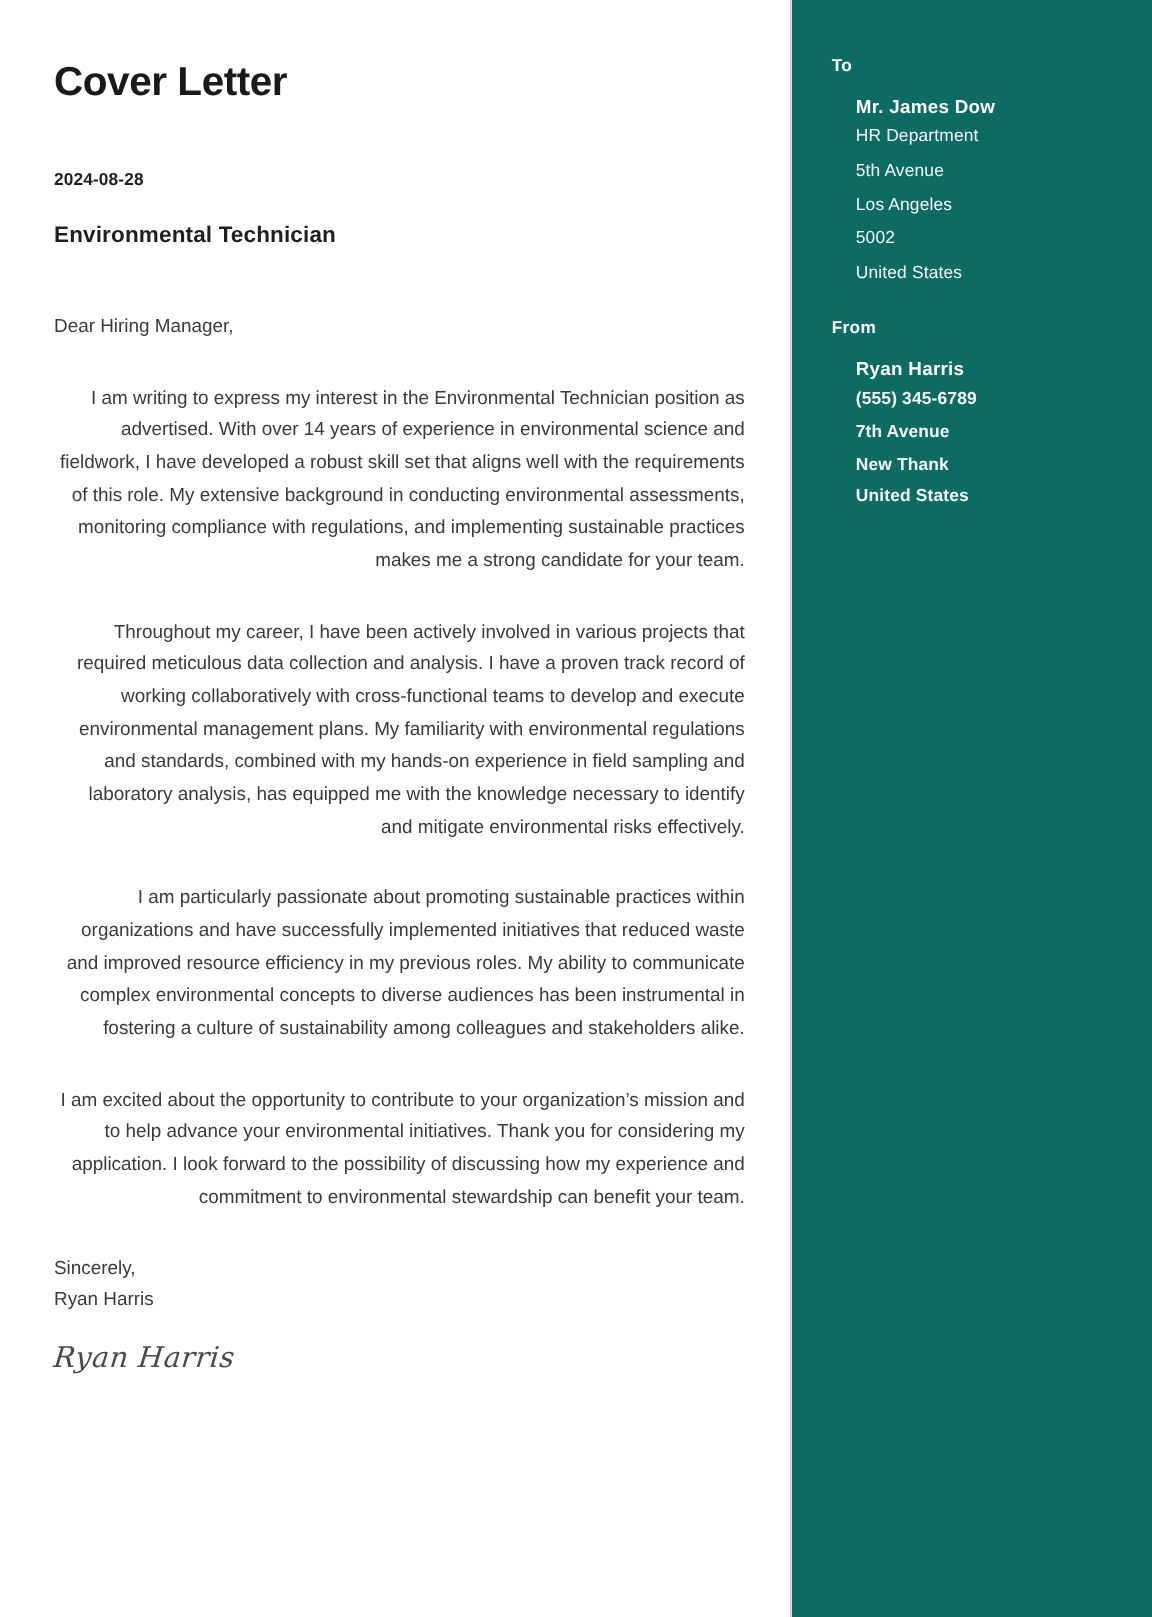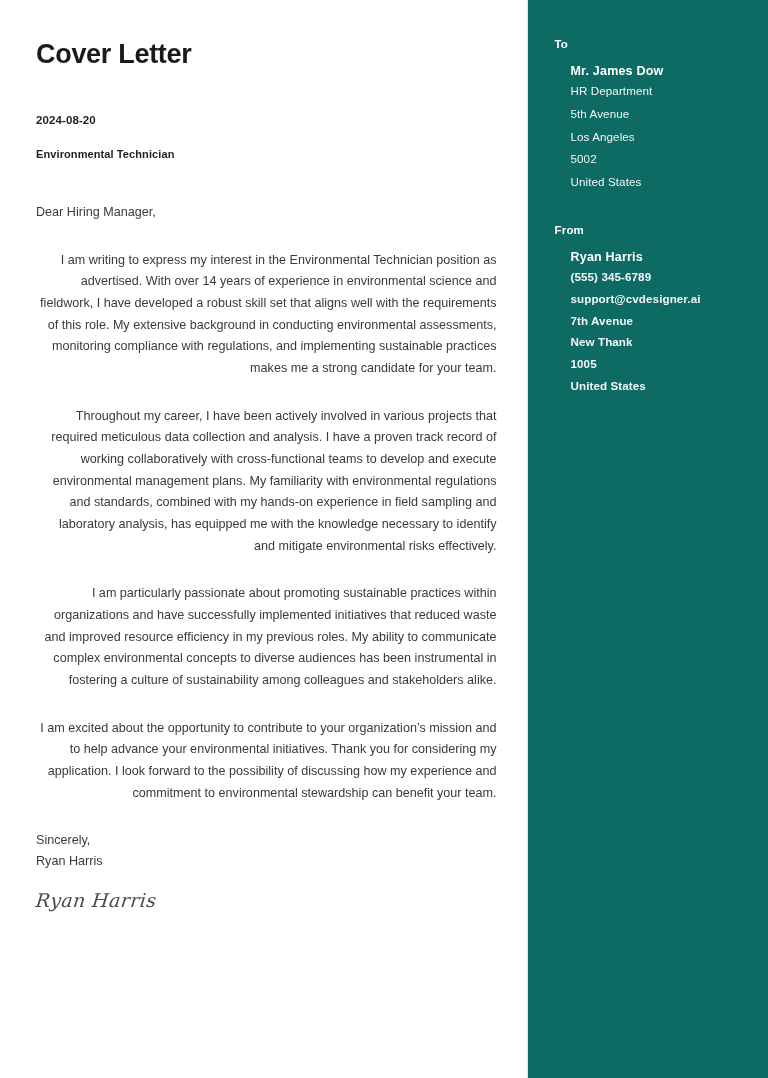--- a/index.html
+++ b/index.html
@@ -43,21 +43,21 @@
 
   .meta-date {
     font-size: 11.5px;
     font-weight: bold;
     color: #1f1f1f;
     margin: 0 0 22px 0;
     letter-spacing: 0.1px;
   }
 
   .meta-role {
-    font-size: 11px;
+    font-size: 15px;
     font-weight: bold;
     color: #1f1f1f;
     margin: 0 0 42px 0;
     letter-spacing: 0.1px;
   }
 
   .salutation {
     font-size: 12.6px;
     color: #3a3a3a;
     margin: 0 0 28px 0;
@@ -121,33 +121,33 @@
   .side-line {
     font-size: 11.6px;
     color: #f2f7f6;
     margin: 0 0 6px 0;
     line-height: 1.45;
     letter-spacing: 0.1px;
     padding-left: 16px;
   }
 
   .side-block { margin-bottom: 16px; }
-  .side-block.to { margin-bottom: 33px; }
+  .side-block.to { margin-bottom: 22px; }
   .side-list-tight .side-line { margin-bottom: 5px; font-weight: bold; }
 </style>
 </head>
 <body>
 
 <div class="page">
 
   <div class="main">
 
     <h1 class="letter-title">Cover Letter</h1>
 
-    <div class="meta-date">2024-08-20</div>
+    <div class="meta-date">2024-08-28</div>
 
     <div class="meta-role">Environmental Technician</div>
 
     <div class="salutation">Dear Hiring Manager,</div>
 
     <p class="body-par">I am writing to express my interest in the Environmental Technician position as advertised. With over 14 years of experience in environmental science and fieldwork, I have developed a robust skill set that aligns well with the requirements of this role. My extensive background in conducting environmental assessments, monitoring compliance with regulations, and implementing sustainable practices makes me a strong candidate for your team.</p>
 
     <p class="body-par">Throughout my career, I have been actively involved in various projects that required meticulous data collection and analysis. I have a proven track record of working collaboratively with cross-functional teams to develop and execute environmental management plans. My familiarity with environmental regulations and standards, combined with my hands-on experience in field sampling and laboratory analysis, has equipped me with the knowledge necessary to identify and mitigate environmental risks effectively.</p>
 
     <p class="body-par">I am particularly passionate about promoting sustainable practices within organizations and have successfully implemented initiatives that reduced waste and improved resource efficiency in my previous roles. My ability to communicate complex environmental concepts to diverse audiences has been instrumental in fostering a culture of sustainability among colleagues and stakeholders alike.</p>
@@ -172,22 +172,20 @@
       <div class="side-line">5th Avenue</div>
       <div class="side-line">Los Angeles</div>
       <div class="side-line">5002</div>
       <div class="side-line">United States</div>
     </div>
 
     <div class="side-block side-list-tight">
       <div class="side-heading">From</div>
       <div class="side-name">Ryan Harris</div>
       <div class="side-line">(555) 345-6789</div>
-      <div class="side-line">support@cvdesigner.ai</div>
       <div class="side-line">7th Avenue</div>
       <div class="side-line">New Thank</div>
-      <div class="side-line">1005</div>
       <div class="side-line">United States</div>
     </div>
 
   </div>
 
 </div>
 
 </body></html>

